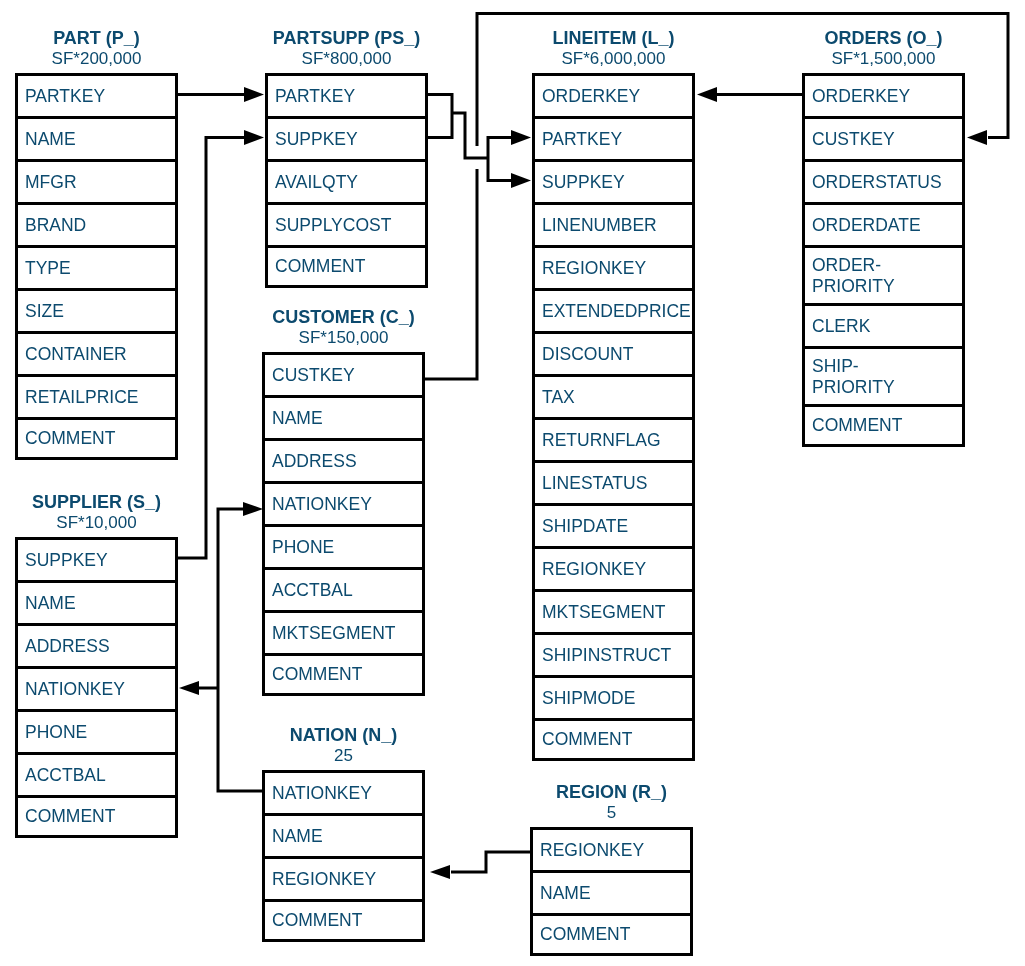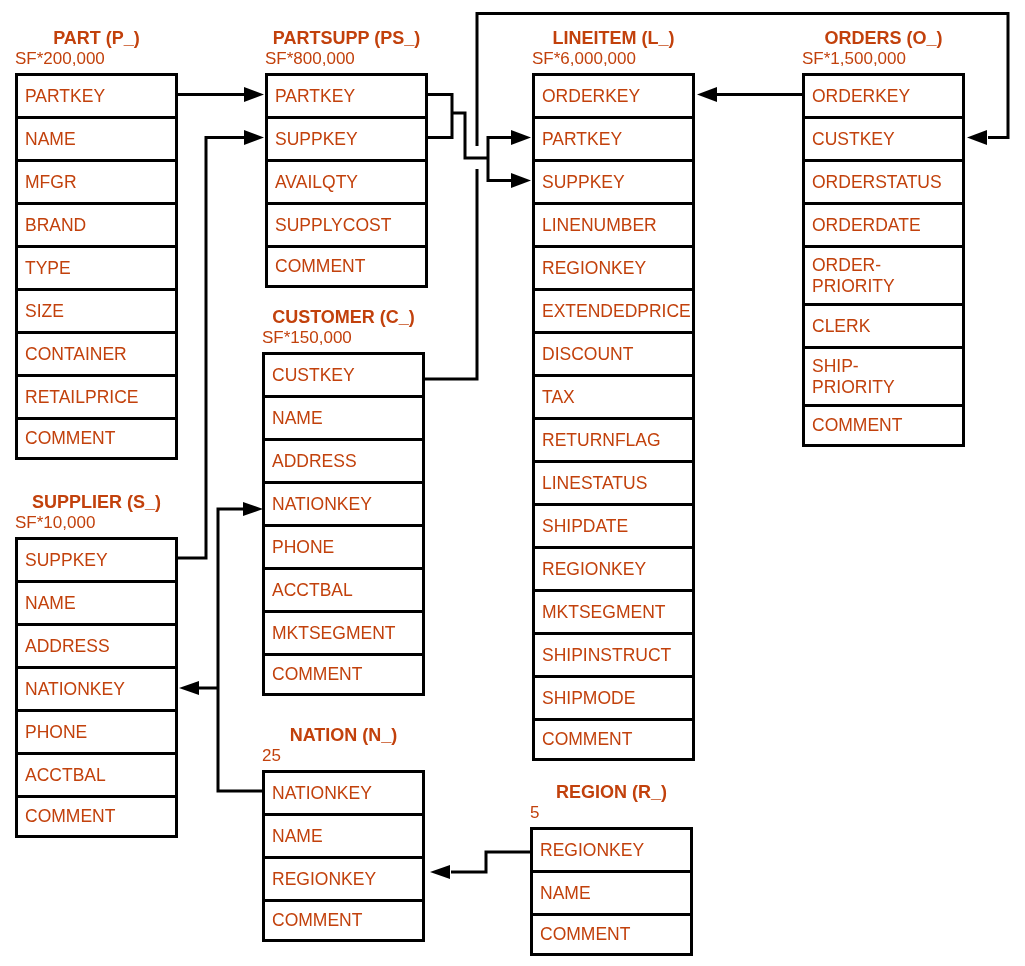--- a/index.html
+++ b/index.html
@@ -1,33 +1,33 @@
 <!DOCTYPE html>
 <html><head>
 <meta charset="utf-8">
 <style>
   html,body{margin:0;padding:0;background:#fff;}
   .canvas{
     position:relative;
     width:1025px;height:966px;
     background:#ffffff;
     font-family:"Liberation Sans", sans-serif;
-    color:#c2410c;
+    color:#0c4a6e;
     overflow:hidden;
   }
   svg.wires{position:absolute;left:0;top:0;}
   svg.wires path{stroke:#000;stroke-width:3;fill:none;stroke-linejoin:miter;stroke-linecap:butt;}
   svg.wires polygon{fill:#000;stroke:none;}
   .tbl{position:absolute;}
   .t-title{
     font-weight:bold;font-size:18px;line-height:22px;height:22px;
     text-align:center;white-space:nowrap;
   }
   .t-sub{
-    font-size:17px;line-height:20px;height:24px;text-align:left;white-space:nowrap;
+    font-size:17px;line-height:20px;height:24px;text-align:center;white-space:nowrap;
   }
   .rows{background:#fff;}
   .row{
     box-sizing:border-box;
     height:43px;
     border:3px solid #000;
     border-bottom:none;
     display:flex;align-items:center;
     padding-left:7px;padding-right:2px;
     font-size:17.5px;line-height:21px;

